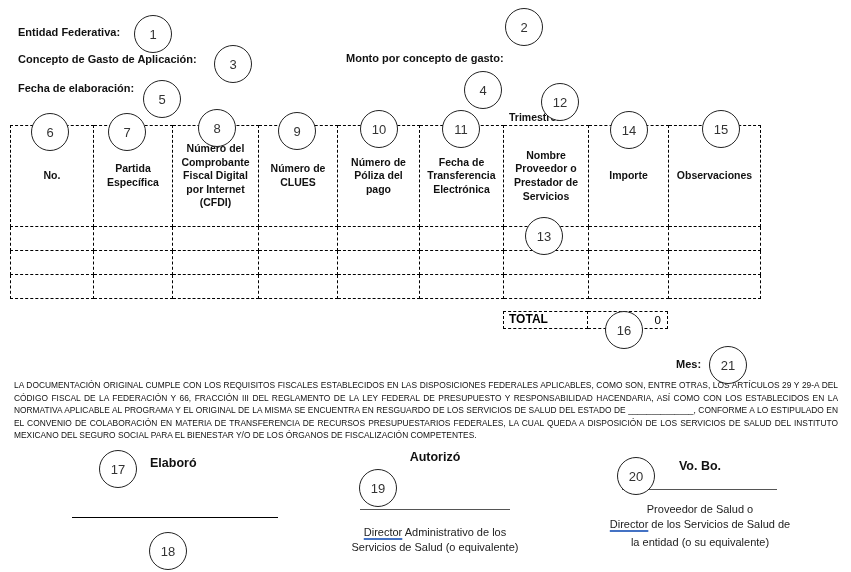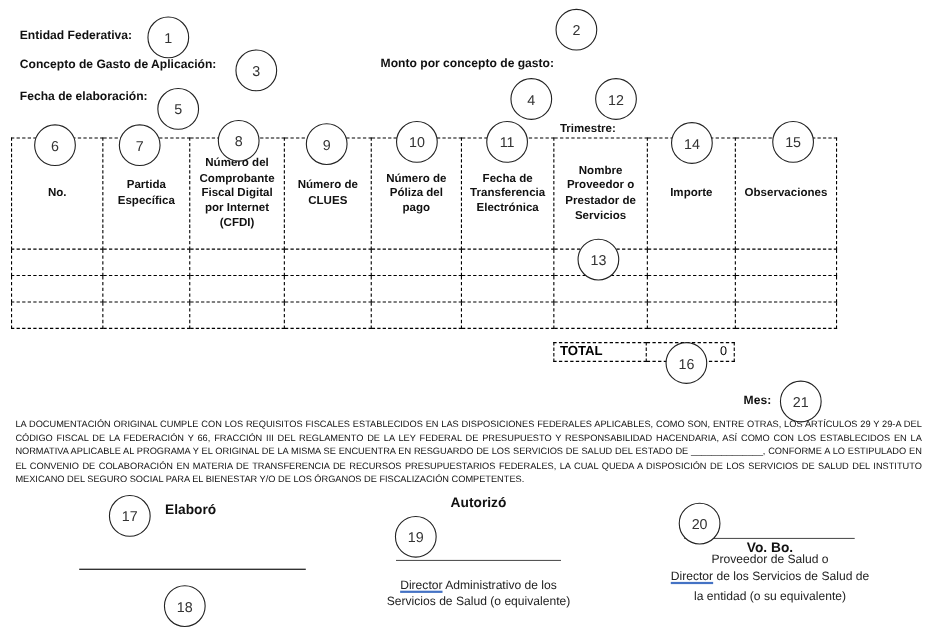--- a/index.html
+++ b/index.html
@@ -119,38 +119,38 @@
   <div class="legal">LA DOCUMENTACIÓN ORIGINAL CUMPLE CON LOS REQUISITOS FISCALES ESTABLECIDOS EN LAS DISPOSICIONES FEDERALES APLICABLES, COMO SON, ENTRE OTRAS, LOS ARTÍCULOS 29 Y 29-A DEL CÓDIGO FISCAL DE LA FEDERACIÓN Y 66, FRACCIÓN III DEL REGLAMENTO DE LA LEY FEDERAL DE PRESUPUESTO Y RESPONSABILIDAD HACENDARIA, ASÍ COMO CON LOS ESTABLECIDOS EN LA NORMATIVA APLICABLE AL PROGRAMA Y EL ORIGINAL DE LA MISMA SE ENCUENTRA EN RESGUARDO DE LOS SERVICIOS DE SALUD DEL ESTADO DE ______________, CONFORME A LO ESTIPULADO EN EL CONVENIO DE COLABORACIÓN EN MATERIA DE TRANSFERENCIA DE RECURSOS PRESUPUESTARIOS FEDERALES, LA CUAL QUEDA A DISPOSICIÓN DE LOS SERVICIOS DE SALUD DEL INSTITUTO MEXICANO DEL SEGURO SOCIAL PARA EL BIENESTAR Y/O DE LOS ÓRGANOS DE FISCALIZACIÓN COMPETENTES.</div>
 
   <div class="sig-head" style="left:150px;top:456px;">Elaboró</div>
   <div class="sigline-solid"></div>
 
   <div class="sig-head" style="left:330px;top:450px;width:210px;text-align:center;">Autorizó</div>
   <div class="sigline-thin" style="left:360px;top:509px;width:150px;"></div>
   <div class="sig-text" style="left:330px;top:540px;width:210px;">Servicios de Salud (o equivalente)</div>
   <div class="sig-text" style="left:330px;top:525px;width:210px;"><span class="blue-u">Director</span><span> Administrativo de los</span></div>
 
-  <div class="sig-head" style="left:605px;top:459px;width:190px;text-align:center;margin-top:32px;">Vo. Bo.</div>
+  <div class="sig-head" style="left:605px;top:459px;width:190px;text-align:center;">Vo. Bo.</div>
   <div class="sigline-thin" style="left:622px;top:489px;width:155px;"></div>
   <div class="sig-text" style="left:605px;top:502px;width:190px;">Proveedor de Salud o</div>
   <div class="sig-text" style="left:605px;top:517px;width:190px;"><span class="blue-u">Director</span><span> de los Servicios de Salud de</span></div>
   <div class="sig-text" style="left:605px;top:535px;width:190px;">la entidad (o su equivalente)</div>
 
   <div class="circ" style="left:134px;top:15px;">1</div>
   <div class="circ" style="left:505px;top:8px;">2</div>
   <div class="circ" style="left:214px;top:45px;">3</div>
   <div class="circ" style="left:464px;top:71px;">4</div>
   <div class="circ" style="left:143px;top:80px;">5</div>
   <div class="circ" style="left:31px;top:113px;">6</div>
   <div class="circ" style="left:108px;top:113px;">7</div>
   <div class="circ" style="left:198px;top:109px;">8</div>
   <div class="circ" style="left:278px;top:112px;">9</div>
   <div class="circ" style="left:360px;top:110px;">10</div>
   <div class="circ" style="left:442px;top:110px;">11</div>
-  <div class="circ" style="left:541px;top:71px;">12</div>
+  <div class="circ" style="left:541px;top:83px;">12</div>
   <div class="circ" style="left:525px;top:217px;">13</div>
   <div class="circ" style="left:610px;top:111px;">14</div>
   <div class="circ" style="left:702px;top:110px;">15</div>
   <div class="circ" style="left:605px;top:311px;">16</div>
   <div class="circ" style="left:99px;top:450px;">17</div>
   <div class="circ" style="left:149px;top:532px;">18</div>
   <div class="circ" style="left:359px;top:469px;">19</div>
   <div class="circ" style="left:617px;top:457px;">20</div>
   <div class="circ" style="left:709px;top:346px;">21</div>
 

